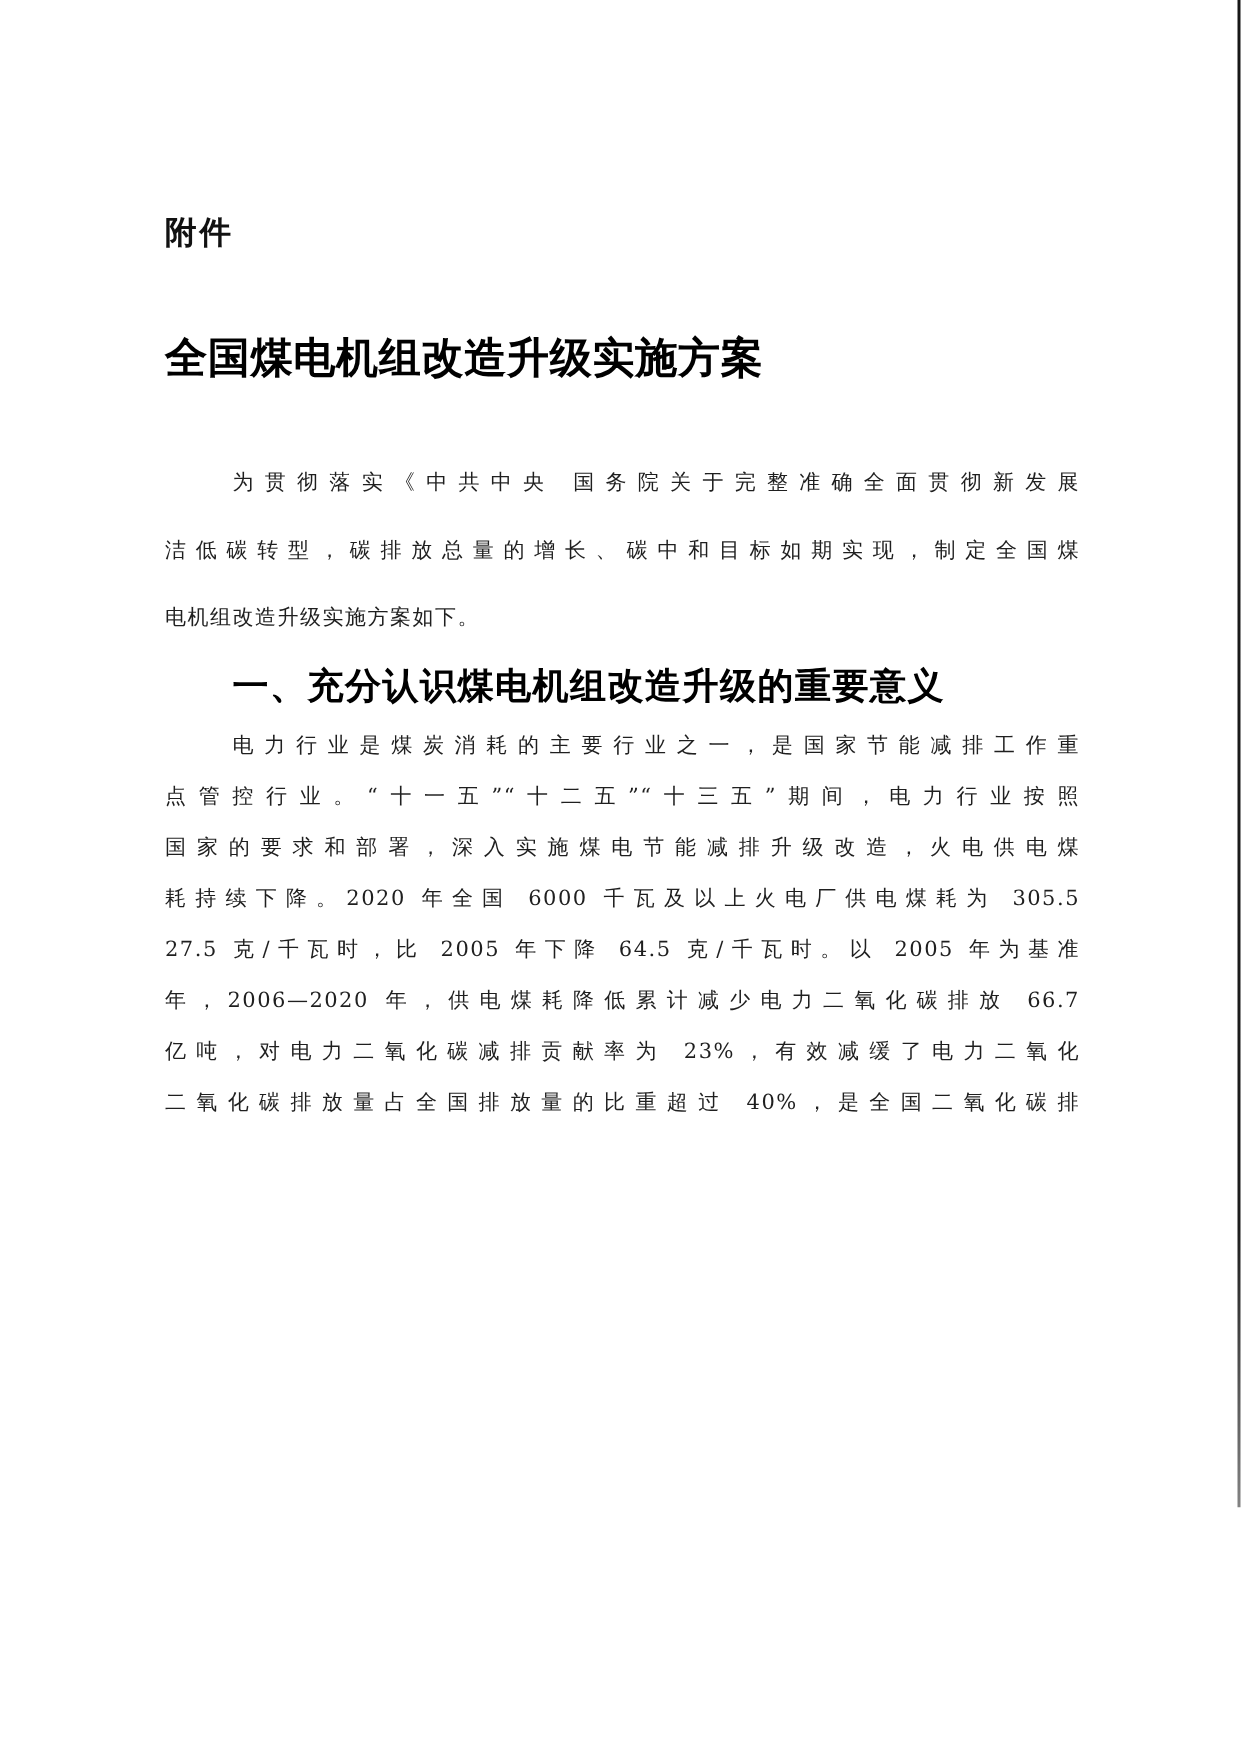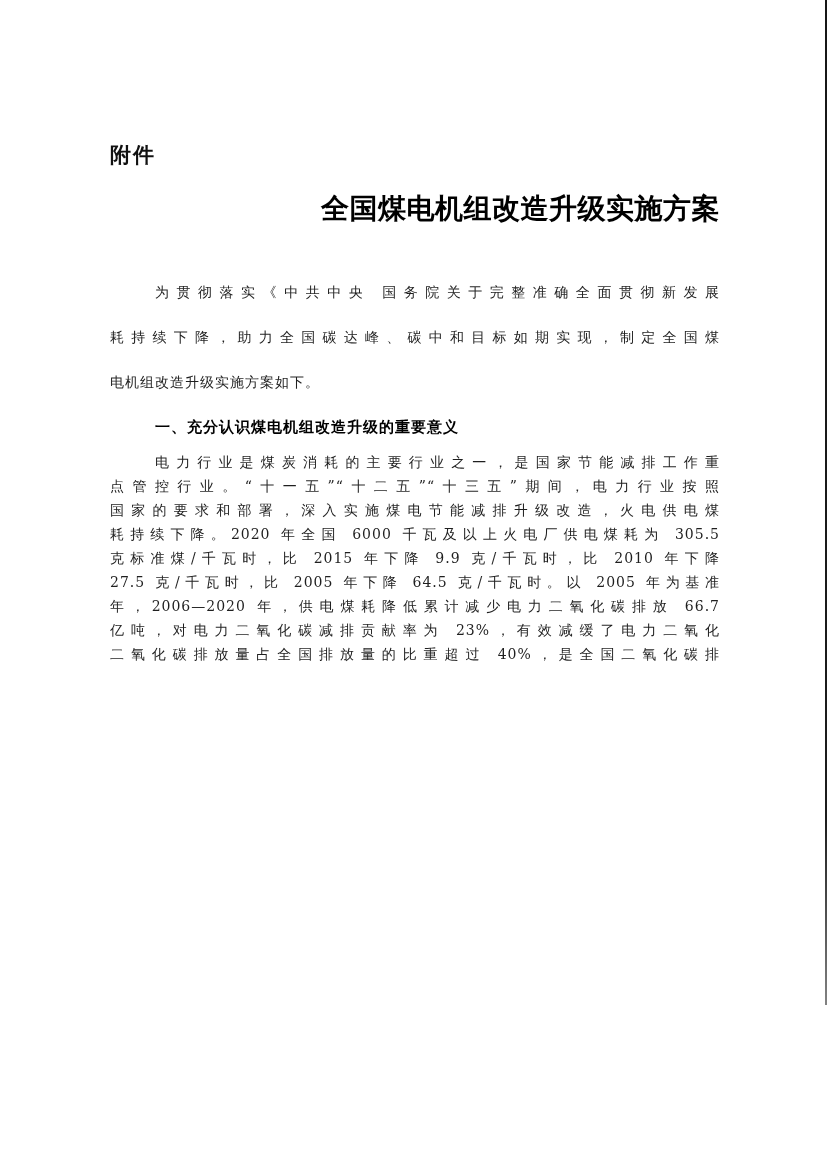--- a/index.html
+++ b/index.html
@@ -21,43 +21,43 @@
   .attachment {
     margin-top: 140px;
     font-family: "DejaVu Sans", "Liberation Sans", sans-serif;
     font-weight: bold;
     font-size: 21px;
     letter-spacing: 2px;
     color: #111111;
     line-height: 30px;
   }
   .title {
-    margin-top: 20px;
+    margin-top: 50px;
     font-size: 28px;
     font-weight: bold;
-    text-align: right;
+    text-align: left;
     letter-spacing: 0.5px;
     line-height: 38px;
     color: #000000;
   }
   .body-blocks { margin-top: 42px; }
   .para { font-size: 14px; letter-spacing: 1px; }
   .para .line {
-    line-height: 24px;
+    line-height: 34px;
     text-align: justify;
     text-align-last: justify;
     text-justify: inter-character;
   }
   .body-blocks > .para:first-child .line { line-height: 45px; }
   .para .line.first { text-indent: 45px; }
   .para .line.last { text-align-last: left; }
   .heading {
-    font-family: Liberation Serif, serif;
+    font-family: Liberation Sans, sans-serif;
     font-weight: bold;
-    font-size: 15px;
+    font-size: 24px;
     line-height: 45px;
     text-indent: 45px;
     letter-spacing: 1px;
     color: #000000;
     white-space: nowrap;
   }
   .pagenum {
     position: absolute;
     top: 1040px;
     right: 128px;
@@ -79,30 +79,29 @@
 </head>
 <body>
 
 <div class="page">
   <div class="content">
     <div class="attachment">附件</div>
     <div class="title">全国煤电机组改造升级实施方案</div>
     <div class="body-blocks">
         <div class="para">
           <div class="line first">为贯彻落实《中共中央 国务院关于完整准确全面贯彻新发展</div>
-          <div class="line">耗持续下降，助力全国碳达峰、碳中和目标如期实现，制定全国煤</div>
+          <div class="line">洁低碳转型，碳排放总量的增长、碳中和目标如期实现，制定全国煤</div>
           <div class="line last">电机组改造升级实施方案如下。</div>
         </div>
         <div class="heading">一、充分认识煤电机组改造升级的重要意义</div>
         <div class="para">
           <div class="line first">电力行业是煤炭消耗的主要行业之一，是国家节能减排工作重</div>
           <div class="line">点管控行业。“十一五”“十二五”“十三五”期间，电力行业按照</div>
           <div class="line">国家的要求和部署，深入实施煤电节能减排升级改造，火电供电煤</div>
           <div class="line">耗持续下降。2020 年全国 6000 千瓦及以上火电厂供电煤耗为 305.5</div>
-          <div class="line">克标准煤/千瓦时，比 2015 年下降 9.9 克/千瓦时，比 2010 年下降</div>
           <div class="line">27.5 克/千瓦时，比 2005 年下降 64.5 克/千瓦时。以 2005 年为基准</div>
           <div class="line">年，2006—2020 年，供电煤耗降低累计减少电力二氧化碳排放 66.7</div>
           <div class="line">亿吨，对电力二氧化碳减排贡献率为 23%，有效减缓了电力二氧化</div>
           <div class="line">二氧化碳排放量占全国排放量的比重超过 40%，是全国二氧化碳排</div>
         </div>
       </div>
   </div>
   <div class="pagenum">— 1 —</div>
   <div class="edge-line"></div>
 </div>

